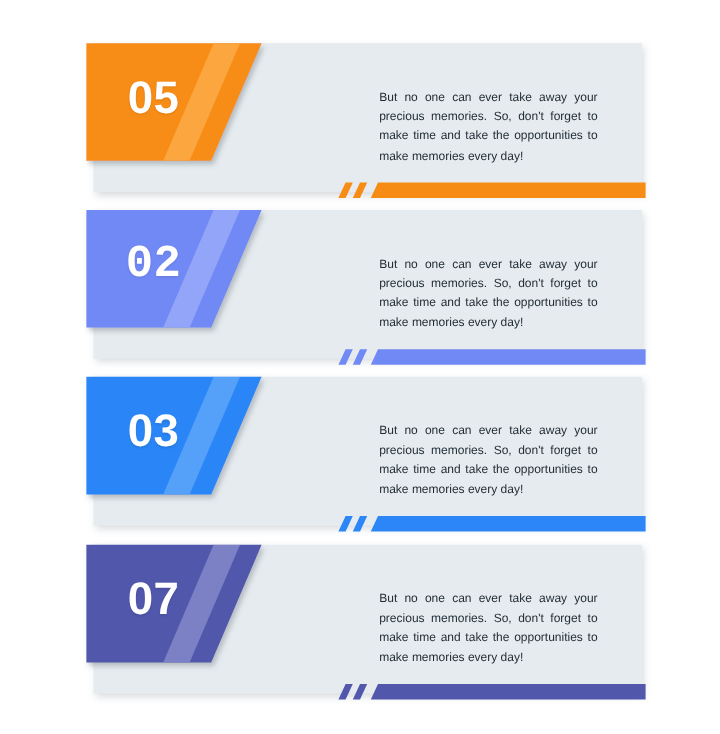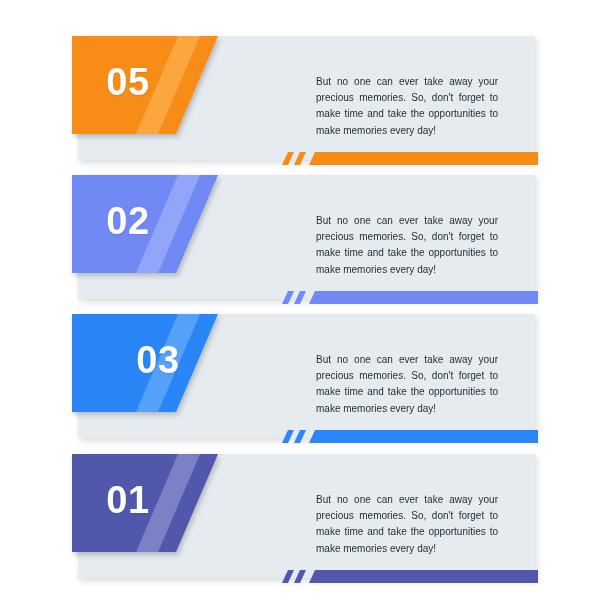--- a/index.html
+++ b/index.html
@@ -138,21 +138,21 @@
             <filter id="sh1" x="-30%" y="-30%" width="180%" height="190%">
               <feDropShadow dx="2" dy="3" stdDeviation="2.4" flood-color="#6a7580" flood-opacity="0.40"></feDropShadow>
             </filter>
           </defs>
           <polygon points="0,6 146,6 104,104 0,104" fill="#7189f5" filter="url(#sh1)"></polygon>
           <g clip-path="url(#clipShape1)">
             <polygon points="106,6 128,6 86,104 64,104" fill="#93a5f8"></polygon>
           </g>
         </svg>
       </div>
-      <div class="numtext" style="color: rgb(255, 255, 255);">02</div>
+      <div class="numtext" style="color: rgb(255, 255, 255); font-family: Liberation Mono, monospace;">02</div>
       <div class="accent">
         <svg width="258" height="24" viewBox="0 0 258 24">
           <polygon points="6,14 12,14 6,27 0,27" fill="#7189f5"></polygon>
           <polygon points="18,14 24,14 18,27 12,27" fill="#7189f5"></polygon>
           <polygon points="33,14 256,14 256,27 27,27" fill="#7189f5"></polygon>
         </svg>
       </div>
       <p class="desc" style="color: rgb(31, 42, 51);">But no one can ever take away your precious memories. So, don't forget to make time and take the opportunities to make memories every day!</p>
     </div>
     <div class="banner" style="top: 308px;">
@@ -166,21 +166,21 @@
             <filter id="sh2" x="-30%" y="-30%" width="180%" height="190%">
               <feDropShadow dx="2" dy="3" stdDeviation="2.4" flood-color="#6a7580" flood-opacity="0.40"></feDropShadow>
             </filter>
           </defs>
           <polygon points="0,6 146,6 104,104 0,104" fill="#2c86f7" filter="url(#sh2)"></polygon>
           <g clip-path="url(#clipShape2)">
             <polygon points="106,6 128,6 86,104 64,104" fill="#55a0f9"></polygon>
           </g>
         </svg>
       </div>
-      <div class="numtext" style="color: rgb(255, 255, 255); padding-left: 30px;">03</div>
+      <div class="numtext" style="color: rgb(255, 255, 255);">03</div>
       <div class="accent">
         <svg width="258" height="24" viewBox="0 0 258 24">
           <polygon points="6,14 12,14 6,27 0,27" fill="#2c86f7"></polygon>
           <polygon points="18,14 24,14 18,27 12,27" fill="#2c86f7"></polygon>
           <polygon points="33,14 256,14 256,27 27,27" fill="#2c86f7"></polygon>
         </svg>
       </div>
       <p class="desc" style="color: rgb(31, 42, 51);">But no one can ever take away your precious memories. So, don't forget to make time and take the opportunities to make memories every day!</p>
     </div>
     <div class="banner" style="top: 448px;">
@@ -194,21 +194,21 @@
             <filter id="sh3" x="-30%" y="-30%" width="180%" height="190%">
               <feDropShadow dx="2" dy="3" stdDeviation="2.4" flood-color="#6a7580" flood-opacity="0.40"></feDropShadow>
             </filter>
           </defs>
           <polygon points="0,6 146,6 104,104 0,104" fill="#5158ac" filter="url(#sh3)"></polygon>
           <g clip-path="url(#clipShape3)">
             <polygon points="106,6 128,6 86,104 64,104" fill="#7b81c4"></polygon>
           </g>
         </svg>
       </div>
-      <div class="numtext" style="color: rgb(255, 255, 255);">01</div>
+      <div class="numtext" style="color: rgb(255, 255, 255);">07</div>
       <div class="accent">
         <svg width="258" height="24" viewBox="0 0 258 24">
           <polygon points="6,14 12,14 6,27 0,27" fill="#5158ac"></polygon>
           <polygon points="18,14 24,14 18,27 12,27" fill="#5158ac"></polygon>
           <polygon points="33,14 256,14 256,27 27,27" fill="#5158ac"></polygon>
         </svg>
       </div>
       <p class="desc" style="color: rgb(31, 42, 51);">But no one can ever take away your precious memories. So, don't forget to make time and take the opportunities to make memories every day!</p>
     </div>
   </div>

